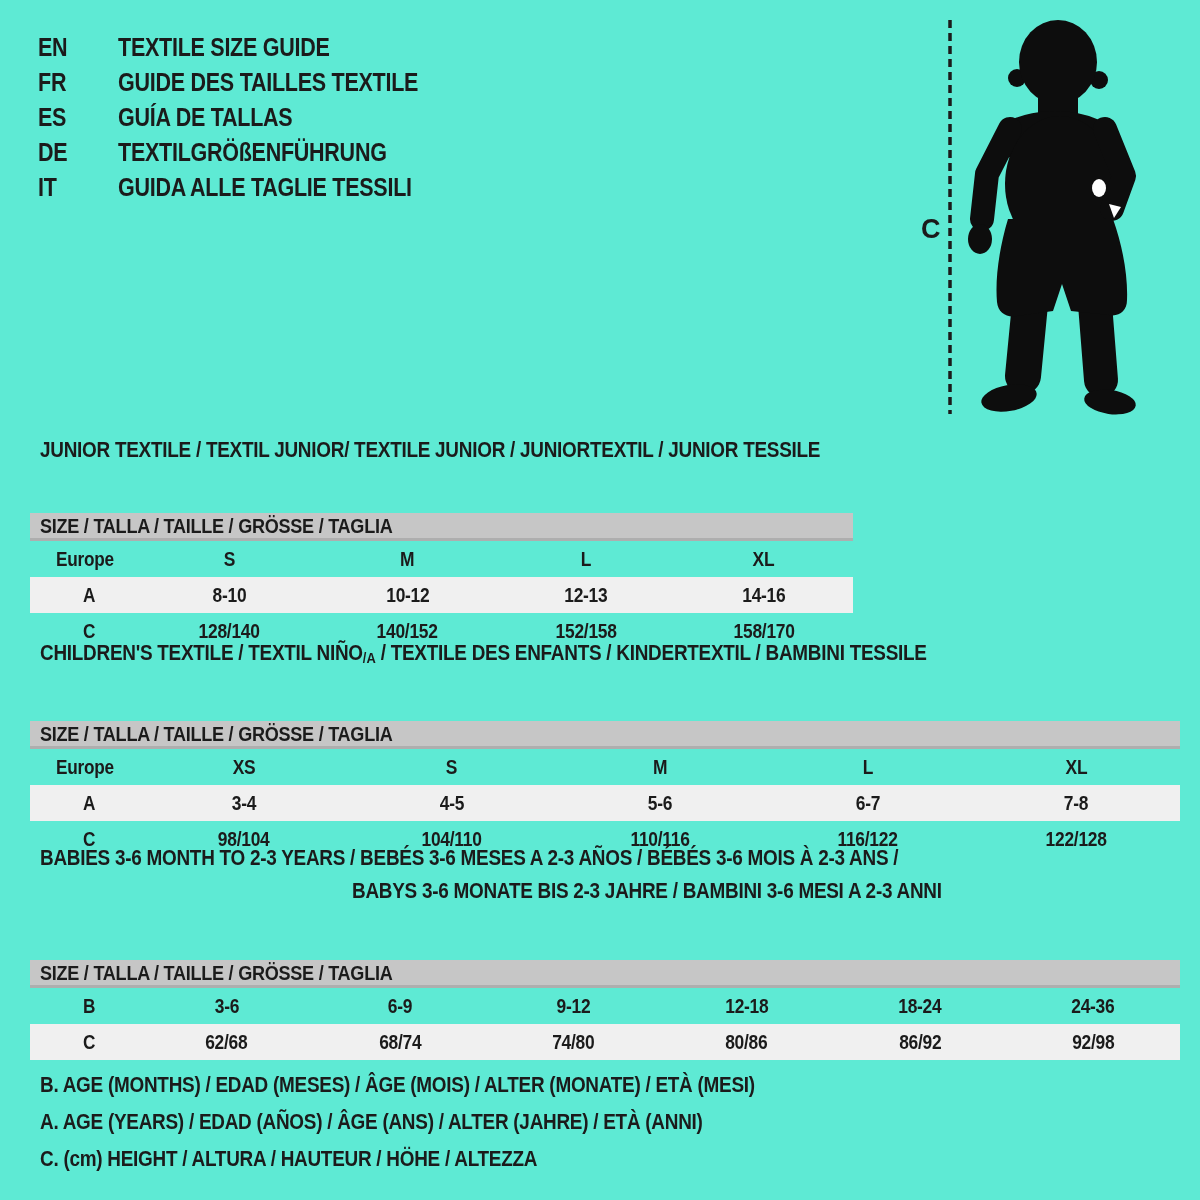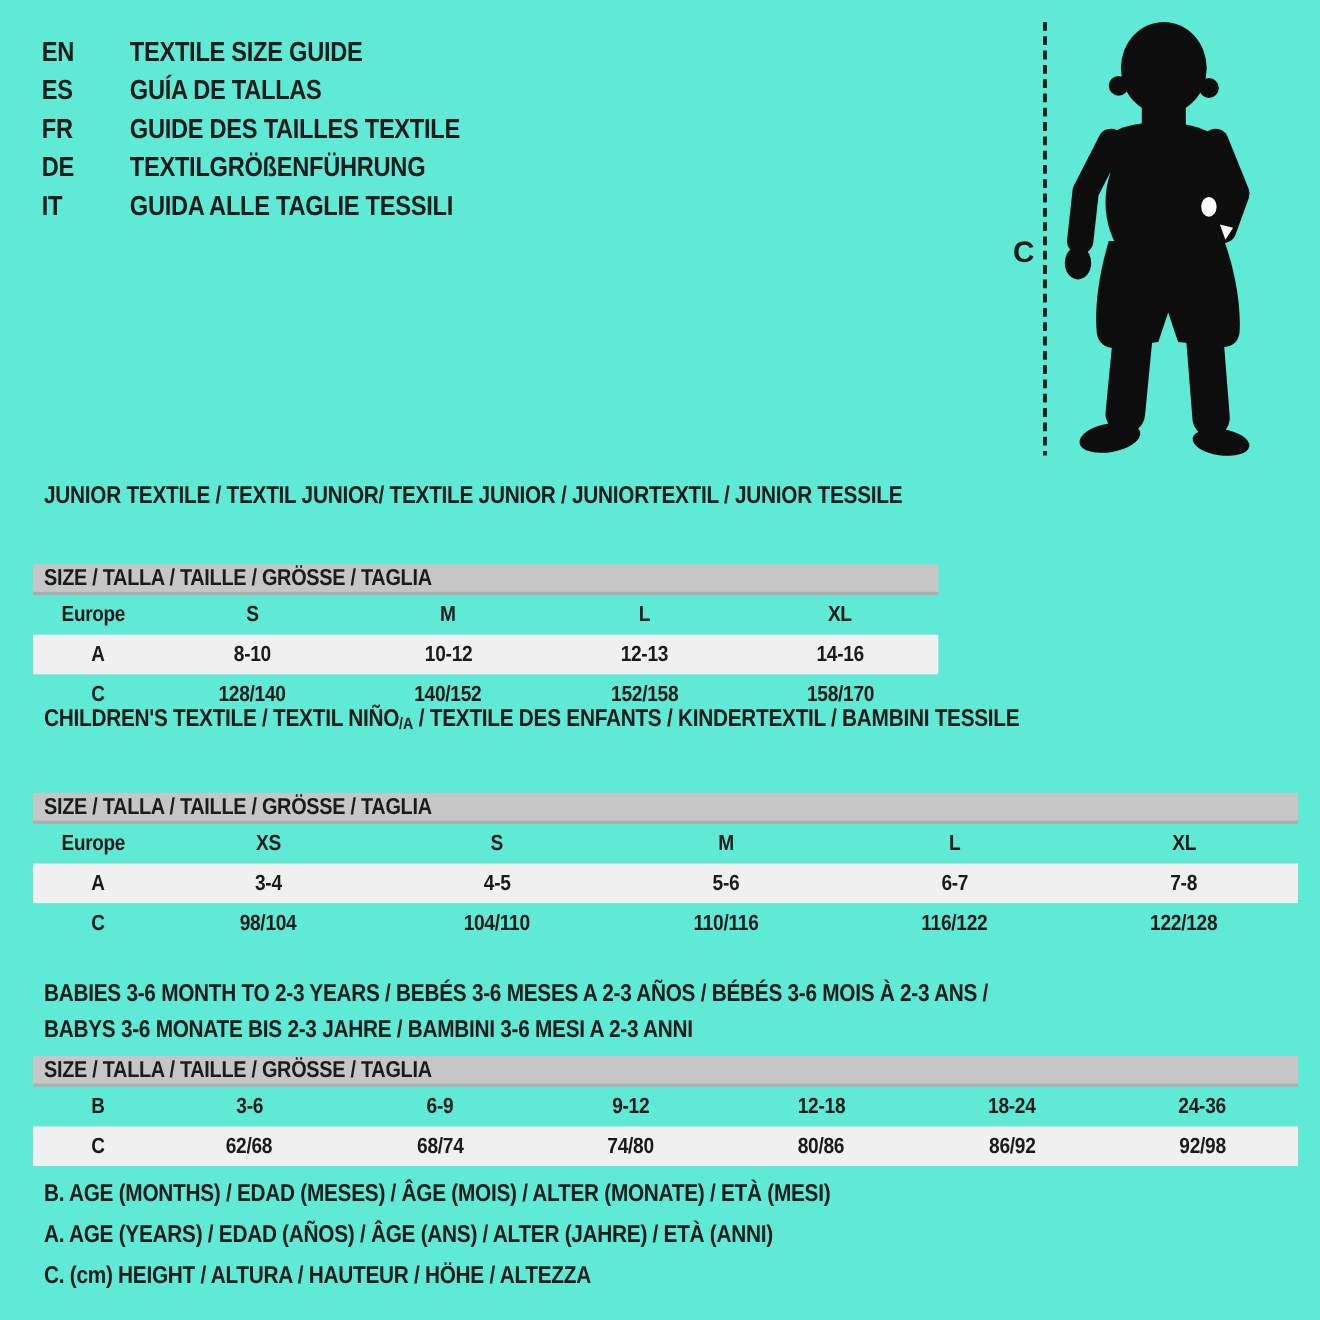--- a/index.html
+++ b/index.html
@@ -24,21 +24,21 @@
   .lang-title{font-size:25px;}
 
   
   .figure{position:absolute;left:905px;top:14px;width:262px;height:404px;}
   .figure svg{display:block;}
 
   
   .sec-title{position:absolute;left:40px;margin:0;font-size:22px;line-height:26px;font-weight:700;}
   #junior-title{top:437px;}
   #children-title{top:640px;}
-  #babies-title{top:886px;line-height:33px;}
+  #babies-title{top:841px;line-height:33px;text-align:right;}
   .title-sub{font-size:15px;vertical-align:-3px;letter-spacing:0;}
 
   
   .table{position:absolute;left:30px;}
   #junior-table{top:481px;width:823px;}
   #children-table{top:689px;width:1150px;}
   #babies-table{top:928px;width:1150px;}
   .t-head{
     height:25px;background:#c6c6c6;border-bottom:3px solid #aeaeae;
     display:flex;align-items:center;padding-left:10px;font-size:21px;margin-top:32px;
@@ -56,26 +56,26 @@
 <body>
 
 <div class="page">
 
   <div class="langs">
     <div class="lang-row">
       <span class="lang-code"><span class="cond">EN</span></span>
       <span class="lang-title"><span class="cond">TEXTILE SIZE GUIDE</span></span>
     </div>
     <div class="lang-row">
+      <span class="lang-code"><span class="cond">FR</span></span>
+      <span class="lang-title"><span class="cond">GUIDE DES TAILLES TEXTILE</span></span>
+    </div>
+    <div class="lang-row">
       <span class="lang-code"><span class="cond">ES</span></span>
       <span class="lang-title"><span class="cond">GUÍA DE TALLAS</span></span>
-    </div>
-    <div class="lang-row">
-      <span class="lang-code"><span class="cond">FR</span></span>
-      <span class="lang-title"><span class="cond">GUIDE DES TAILLES TEXTILE</span></span>
     </div>
     <div class="lang-row">
       <span class="lang-code"><span class="cond">DE</span></span>
       <span class="lang-title"><span class="cond">TEXTILGRÖßENFÜHRUNG</span></span>
     </div>
     <div class="lang-row">
       <span class="lang-code"><span class="cond">IT</span></span>
       <span class="lang-title"><span class="cond">GUIDA ALLE TAGLIE TESSILI</span></span>
     </div>
   </div>

